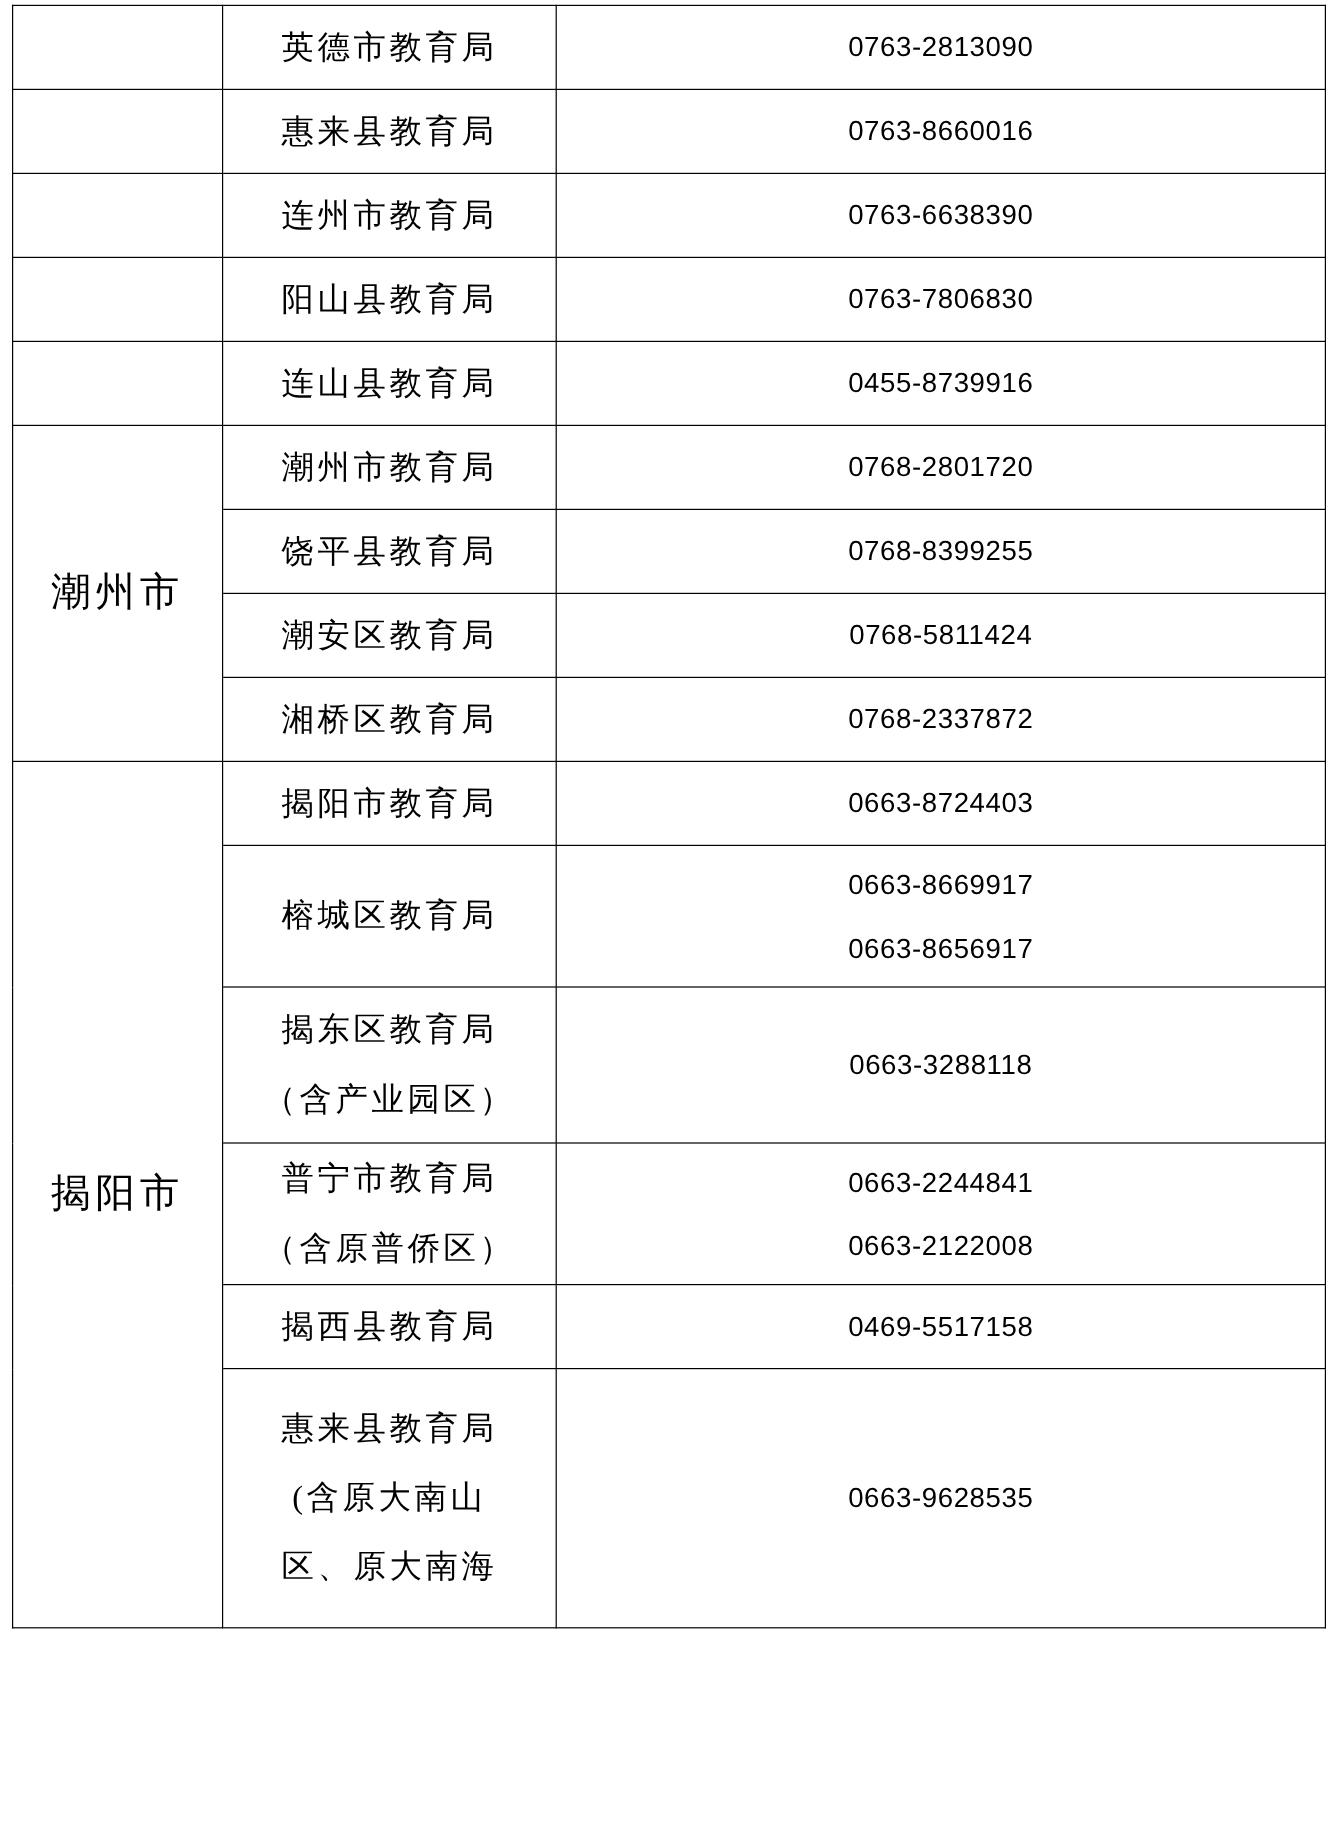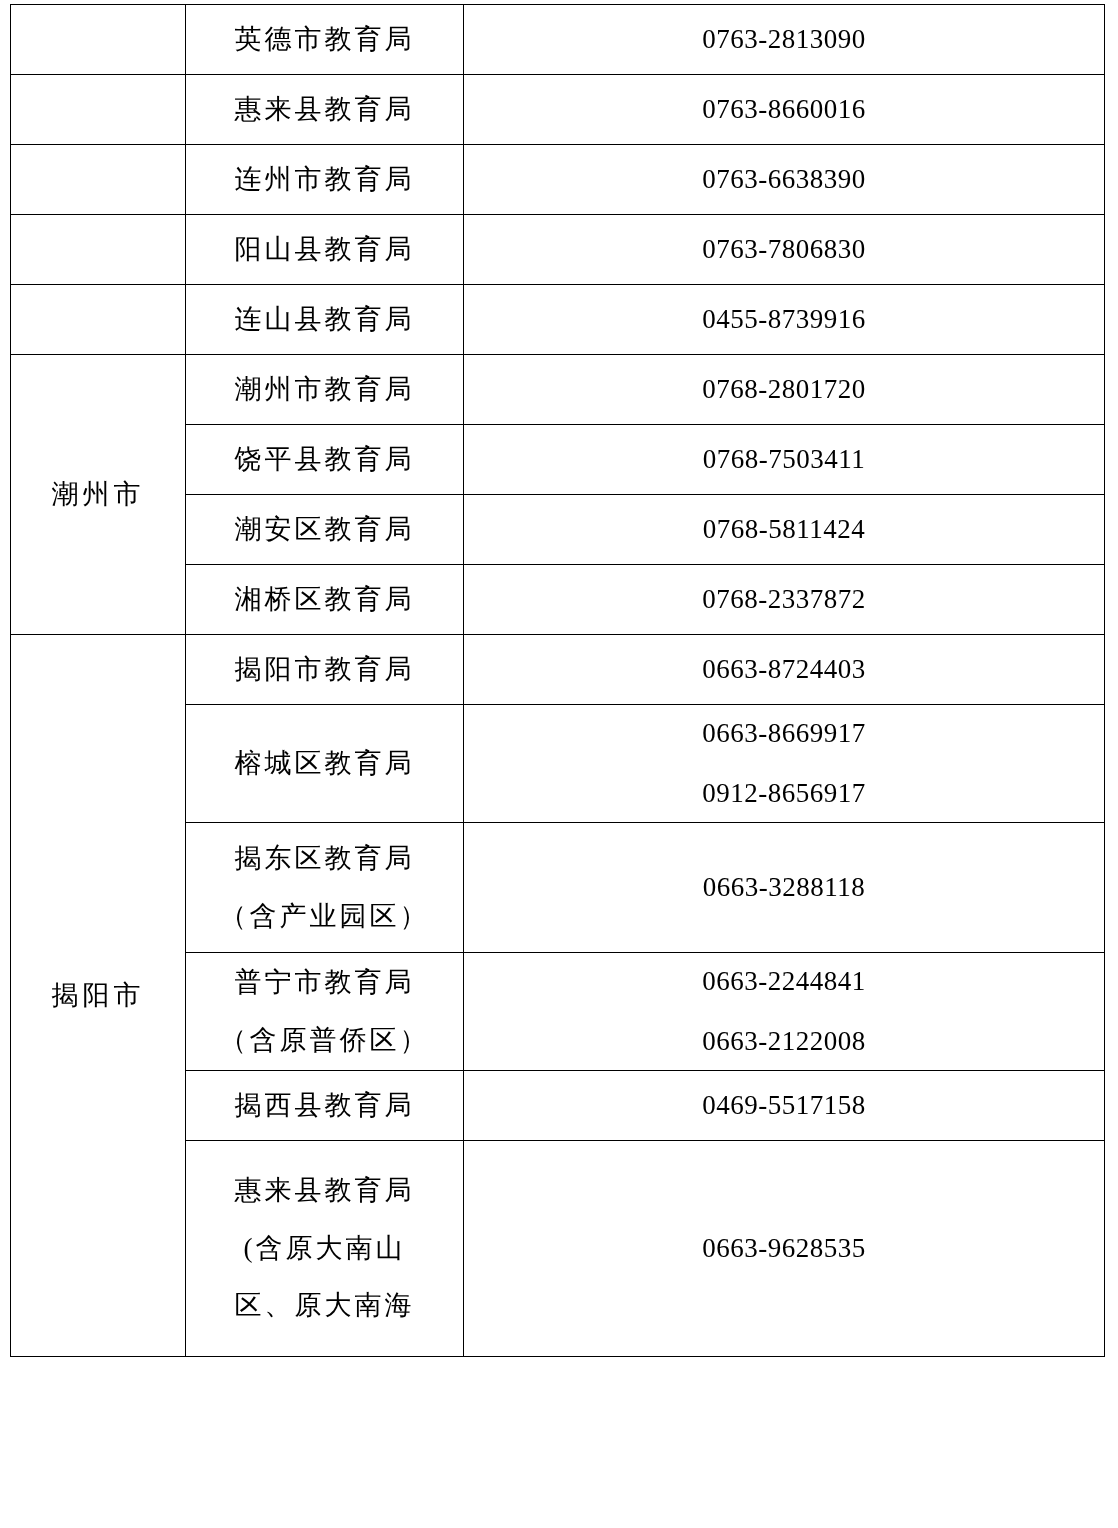--- a/index.html
+++ b/index.html
@@ -33,38 +33,38 @@
     padding: 0;
     vertical-align: middle;
     text-align: center;
   }
   
   col.c-city  { width: 175px; }
   col.c-org   { width: 278px; }
   col.c-phone { width: 641px; }
 
   .city-cell {
-    font-size: 27px;
+    font-size: 33px;
     letter-spacing: 4px;
     line-height: 1.5;
     font-family: "Liberation Serif", "DejaVu Serif", serif;
   }
   .org-cell {
     font-size: 27px;
     letter-spacing: 3px;
     line-height: 1.55;
     padding: 6px 4px;
     font-family: "Liberation Serif", "DejaVu Serif", serif;
   }
   .phone-cell {
-    font-size: 27px;
+    font-size: 23px;
     letter-spacing: 0.5px;
     line-height: 1.6;
     padding: 6px 4px;
-    font-family: Liberation Serif, serif;
+    font-family: Liberation Sans, sans-serif;
     margin-top: 45px;
   }
   .org-cell .ln, .phone-cell .ln {
     display: block;
   }
   .row-h1 { height: 70px; }
   .row-h2 { height: 118px; }
   .row-h3 { height: 130px; }
   .row-h4 { height: 118px; }
   .row-tall { height: 216px; }
@@ -140,21 +140,21 @@
         <td class="phone-cell">
           <span class="ln">0768-2801720</span>
         </td>
       </tr>
 
       <tr class="row-h1">
         <td class="org-cell">
           <span class="ln">饶平县教育局</span>
         </td>
         <td class="phone-cell">
-          <span class="ln">0768-7503411</span>
+          <span class="ln">0768-8399255</span>
         </td>
       </tr>
 
       <tr class="row-h1">
         <td class="org-cell">
           <span class="ln">潮安区教育局</span>
         </td>
         <td class="phone-cell">
           <span class="ln">0768-5811424</span>
         </td>
@@ -178,21 +178,21 @@
           <span class="ln">0663-8724403</span>
         </td>
       </tr>
 
       <tr class="row-h2">
         <td class="org-cell">
           <span class="ln">榕城区教育局</span>
         </td>
         <td class="phone-cell line-gap">
           <span class="ln">0663-8669917</span>
-          <span class="ln">0912-8656917</span>
+          <span class="ln">0663-8656917</span>
         </td>
       </tr>
 
       <tr class="row-h3">
         <td class="org-cell line-gap">
           <span class="ln">揭东区教育局</span>
           <span class="ln">（含产业园区）</span>
         </td>
         <td class="phone-cell">
           <span class="ln">0663-3288118</span>

